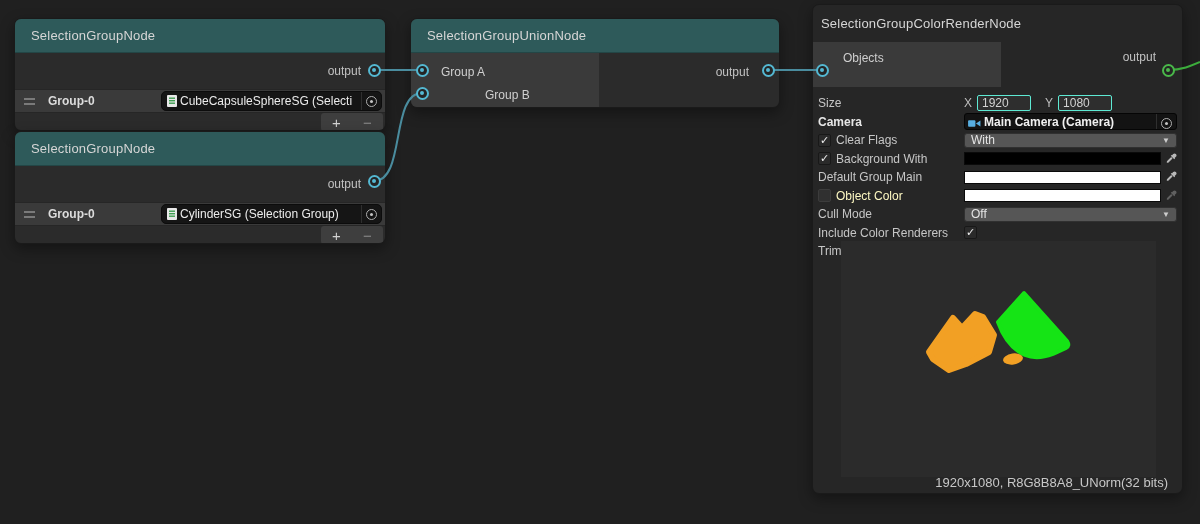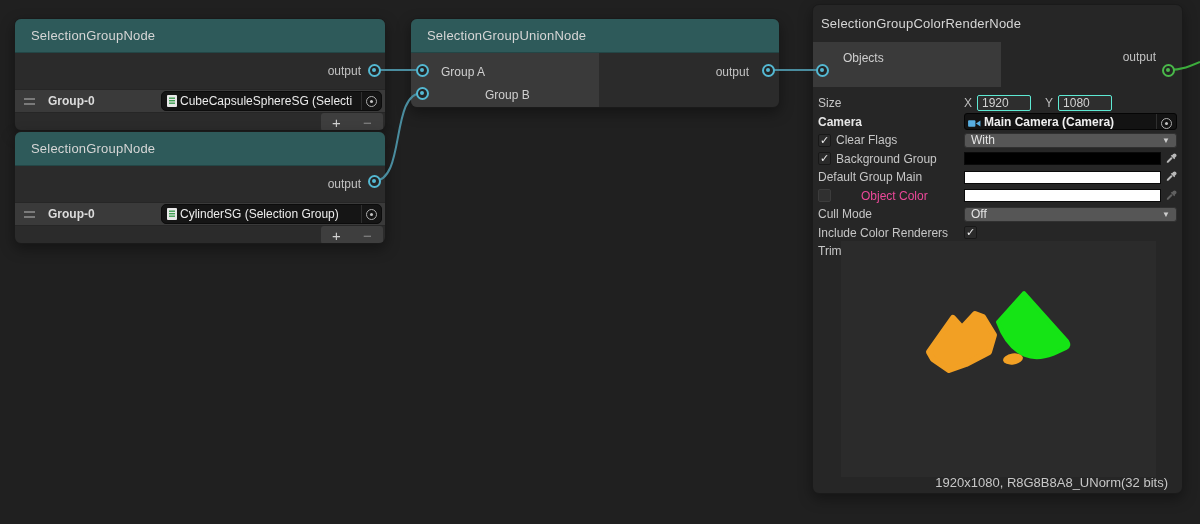--- a/index.html
+++ b/index.html
@@ -74,21 +74,21 @@
   .port::after { content:""; width:4px; height:4px; border-radius:50%; background:var(--port-cyan,#54b8d2); }
   .port.green { border-color:var(--port-green,#4ab84a); }
   .port.green::after { background:var(--port-green,#4ab84a); }
 
   
   .render-node { background:var(--render-node-bg,#262626); }
   .props { position:absolute; left:0; top:86px; width:100%; padding:3px 5px 0 5px; }
   .prow { height:18.5px; display:grid; grid-template-columns:146px 1fr; align-items:center; }
   .plabel { display:flex; align-items:center; font-size:12px; color:#c6c6c6; white-space:nowrap; }
   .plabel.bold { font-weight:bold; color:#e6e6e6; }
-  .plabel.disabled { color:#ec4899;gap:25px; }
+  .plabel.disabled { color:#fef9c3; }
   .plabel .checkbox { margin-right:5px; }
   .pvalue { display:flex; align-items:center; min-width:0; }
 
   .checkbox {
     width:13px; height:13px; background:#2a2a2a; border:1px solid #181818; border-radius:2px;
     display:flex; align-items:center; justify-content:center; flex:none;
     font-size:11px; color:#eeeeee; line-height:1;
   }
   .checkbox.disabled { background:#303030; border-color:#3c3c3c; }
 
@@ -275,21 +275,21 @@
             <span class="dd-arrow">▼</span>
           </div>
         </div>
       </div>
 
       <div class="prow">
         <div class="plabel">
           <span class="checkbox">
               <span>✓</span>
             </span>
-          <span>Background Group</span>
+          <span>Background With</span>
         </div>
         <div class="pvalue">
           <span class="swatch black"></span>
           <span class="dropper">
             <svg viewBox="0 0 14 14" width="12" height="12">
                 <path d="M12.7 1.3a2.2 2.2 0 0 0-3.1 0L8.2 2.7l-.5-.5-1 1 4.1 4.1 1-1-.5-.5 1.4-1.4a2.2 2.2 0 0 0 0-3.1zM7.2 4.7 2.5 9.4c-.2.2-.3.4-.3.7l-.1 1.3 1.3-.1c.3 0 .5-.1.7-.3l4.7-4.7-1.6-1.6z" fill="#b8b8b8"></path>
               </svg>
           </span>
         </div>
       </div>

